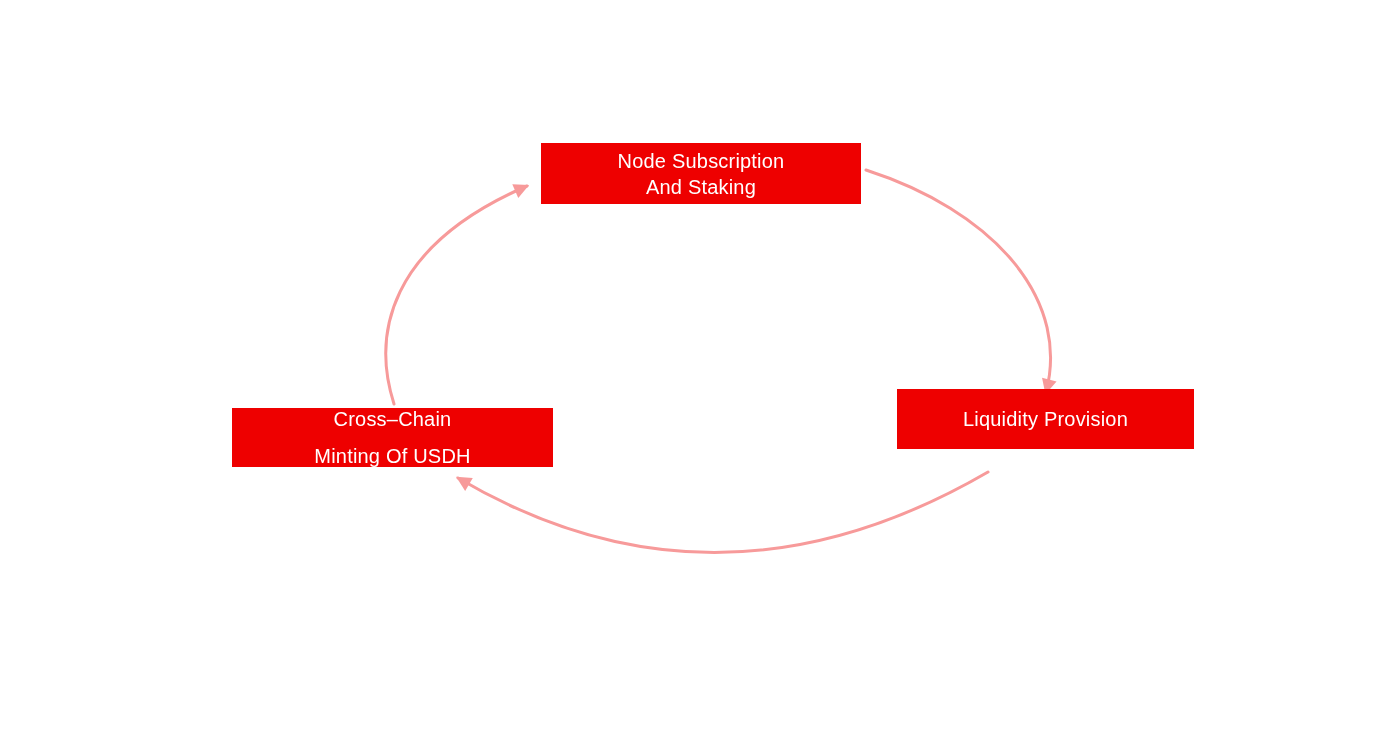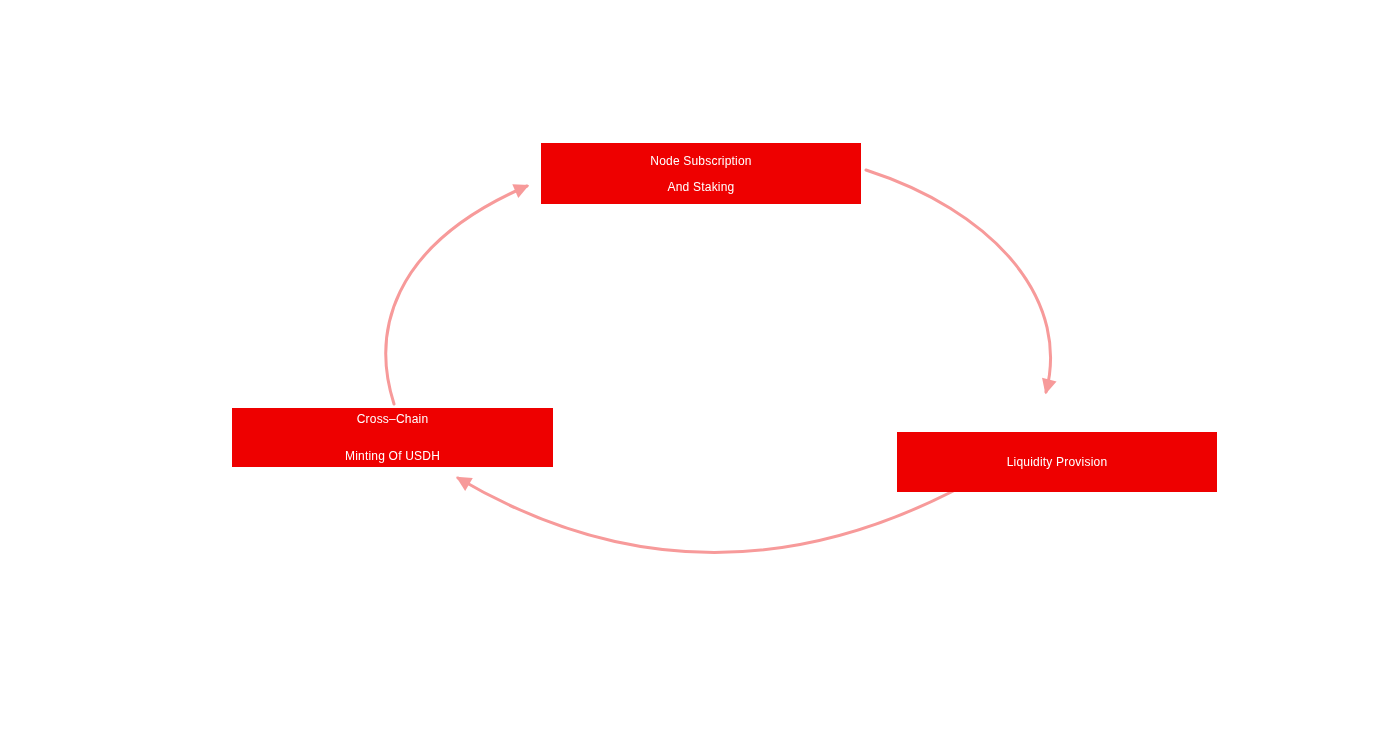--- a/index.html
+++ b/index.html
@@ -35,34 +35,34 @@
   }
   .node {
     position: absolute;
     background: var(--node-fill);
     color: var(--node-text);
     display: flex;
     flex-direction: column;
     align-items: center;
     justify-content: center;
     text-align: center;
-    font-size: 12px;
+    font-size: 20px;
     line-height: 26px;
     letter-spacing: 0.2px;
   }
   .node-top {
     left: 541px;
     top: 143px;
     width: 320px;
     height: 61px;
   }
   .node-right {
     left: 897px;
-    top: 432px;
-    width: 320px;
+    top: 389px;
+    width: 297px;
     height: 60px;
   }
   .node-left {
     left: 232px;
     top: 408px;
     width: 321px;
     height: 59px;
     gap: 11px;
   }
   .node-line:empty {

